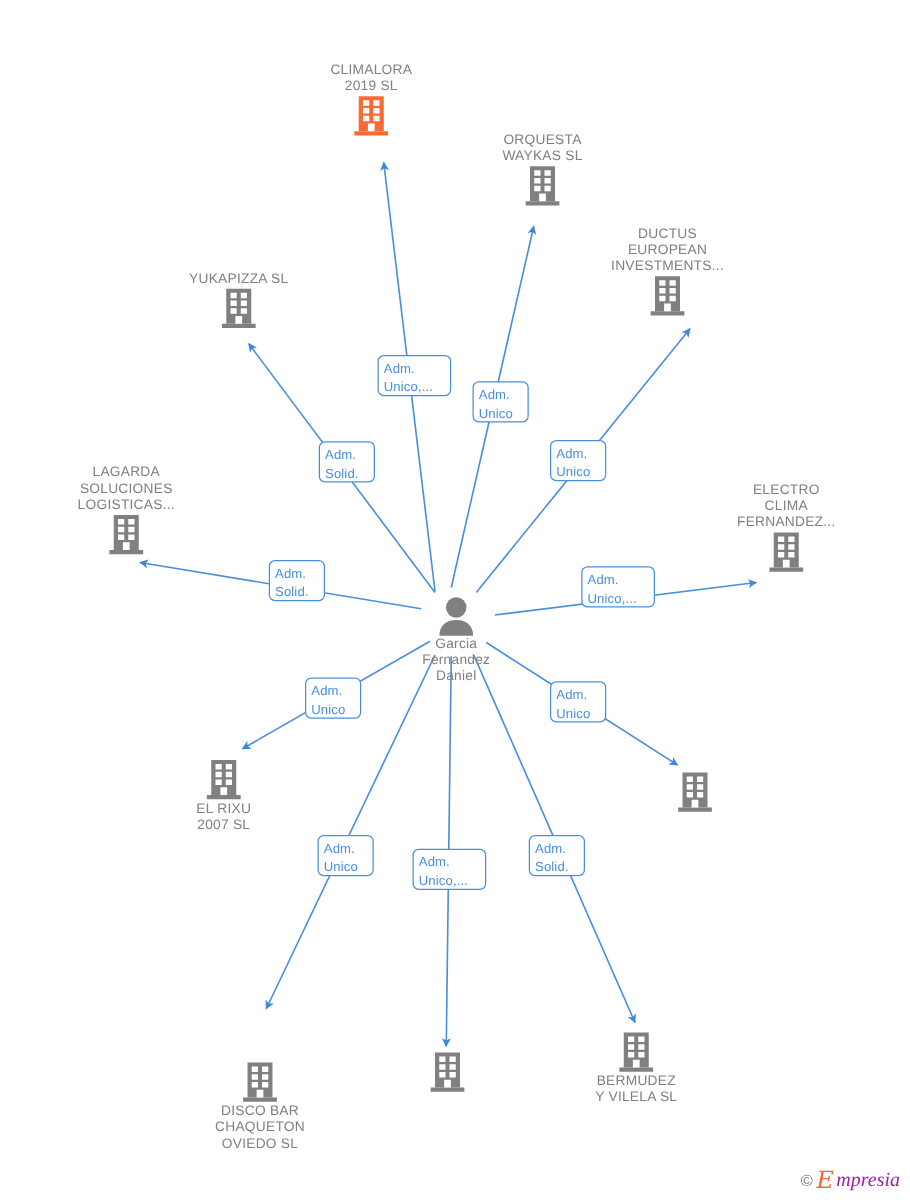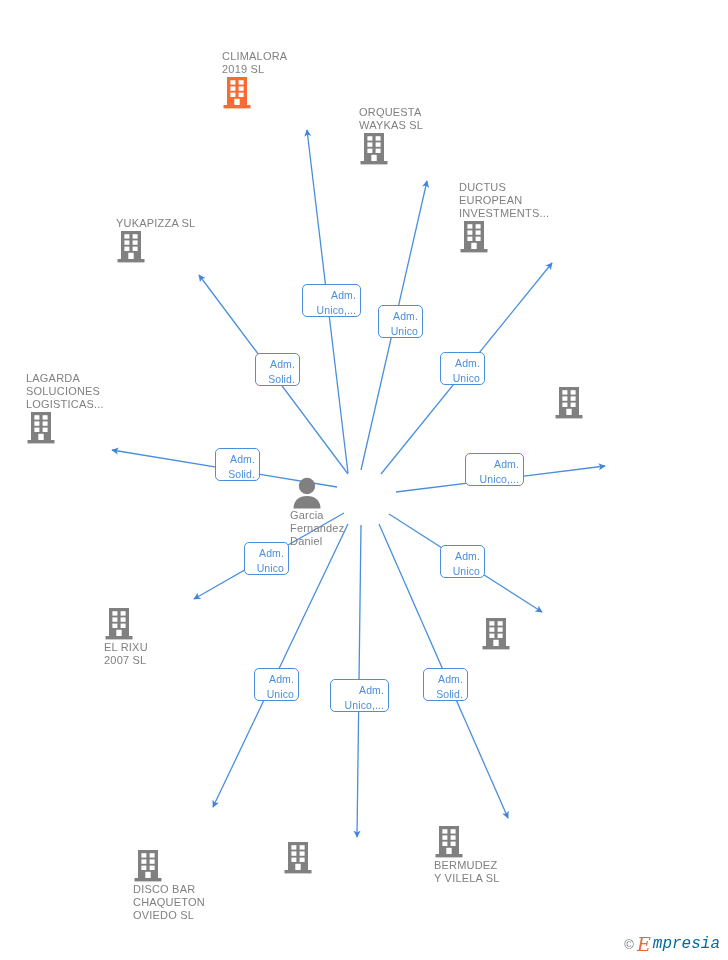--- a/index.html
+++ b/index.html
@@ -16,20 +16,21 @@
   }
   svg.edges{
     position:absolute;left:0;top:0;
     width:728px;height:960px;
     pointer-events:none;
   }
   .node{
     position:absolute;
     width:150px;
     margin-left:-75px;
+    text-align:center;
     line-height:13px;
   }
   .node .nlabel{
     font-size:11px;
     color:#808080;
     letter-spacing:.2px;
     white-space:pre-line;
     font-weight:400;
   }
   .node .icon-wrap{
@@ -39,21 +40,21 @@
   .node svg{display:inline-block;}
   .edge-label{
     position:absolute;
     box-sizing:border-box;
     border:1.4px solid #4a8fdc;
     border-radius:5px;
     background:#ffffff;
     color:#4a8fdc;
     font-size:10.5px;
     line-height:15px;
-    text-align:right;
+    text-align:left;
     padding:3px 4px 4px 4px;
     white-space:pre-line;
     letter-spacing:.1px;
   }
   #watermark{
     position:absolute;
     right:8px;bottom:6px;
     display:flex;align-items:center;gap:3px;
     font-size:15px;
   }
@@ -62,22 +63,22 @@
     font-size:13px;
   }
   #watermark .wm-e{
     color:#ef6a33;
     font-family:"DejaVu Serif", serif;
     font-style:italic;
     font-size:19px;
     line-height:19px;
   }
   #watermark .wm-rest{
-    color:#0369a1;
-    font-family:Liberation Mono, monospace;
+    color:#a21caf;
+    font-family:Liberation Serif, serif;
     font-style:italic;
     font-size:16px;
     line-height:19px;
     margin-left:-1px;
   }
 </style>
 </head>
 <body>
 
 <div id="canvas">
@@ -194,20 +195,23 @@
               <rect x="8.4" y="10.4" width="5" height="4.4"></rect>
               <rect x="8.4" y="16.6" width="5" height="4.4"></rect>
               <rect x="16.6" y="4.2" width="5" height="4.4"></rect>
               <rect x="16.6" y="10.4" width="5" height="4.4"></rect>
               <rect x="16.6" y="16.6" width="5" height="4.4"></rect>
               <rect x="12.3" y="22.8" width="5.4" height="6.2"></rect>
             </g>
           </svg></span>
       </div>
       <div class="node" style="left: 629px; top: 386px;">
+        <div class="nlabel">ELECTRO
+CLIMA
+FERNANDEZ...</div>
         <span class="icon-wrap"><svg width="30" height="34" viewBox="0 0 30 34">
             <g fill="#808080">
               <rect x="5" y="1" width="20" height="28"></rect>
               <rect x="1.5" y="29" width="27" height="3.4"></rect>
             </g>
             <g fill="#ffffff">
               <rect x="8.4" y="4.2" width="5" height="4.4"></rect>
               <rect x="8.4" y="10.4" width="5" height="4.4"></rect>
               <rect x="8.4" y="16.6" width="5" height="4.4"></rect>
               <rect x="16.6" y="4.2" width="5" height="4.4"></rect>

